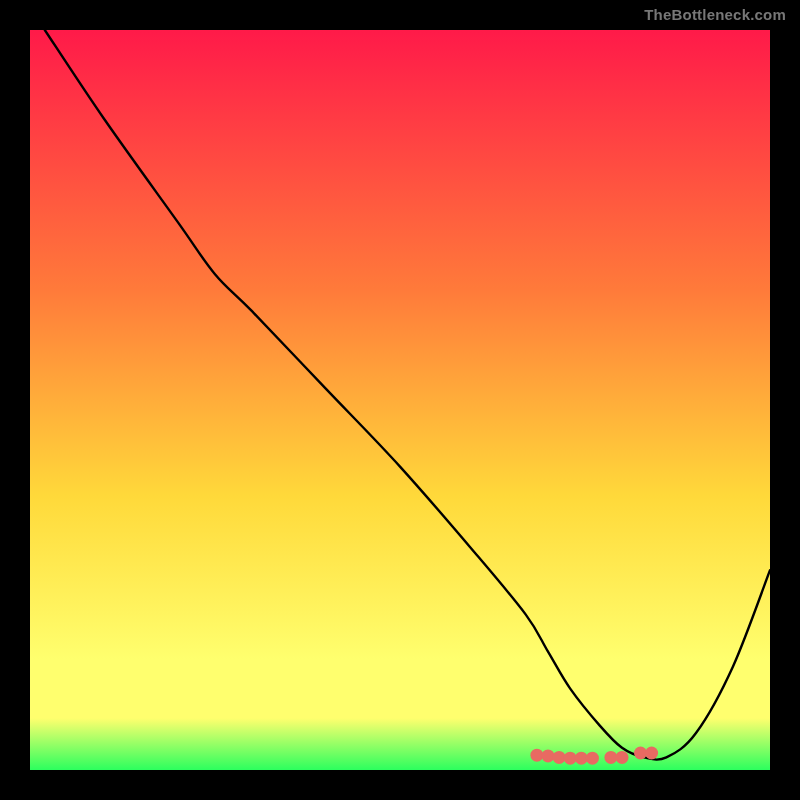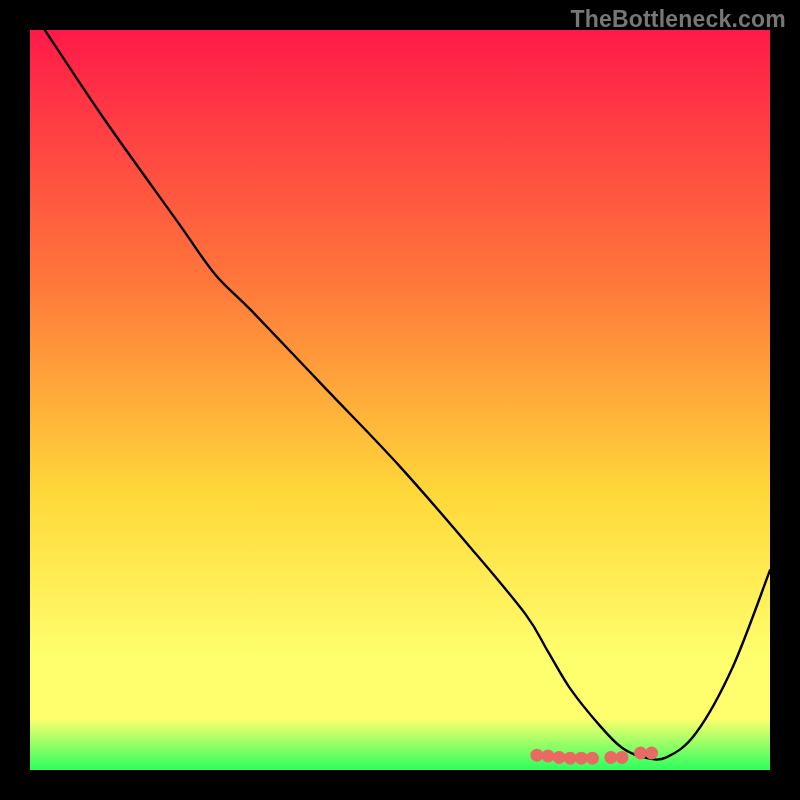--- a/index.html
+++ b/index.html
@@ -24,21 +24,21 @@
     top: 30px;
     width: 740px;
     height: 740px;
     overflow: hidden;
   }
   .watermark {
     position: absolute;
     top: 6px;
     right: 14px;
     color: #777;
-    font-size: 23px;
+    font-size: 15px;
     font-weight: bold;
     letter-spacing: 0.2px;
     z-index: 50;
   }
 </style>
 </head>
 <body>
 
 <div class="frame">
   <div class="watermark">TheBottleneck.com</div>

